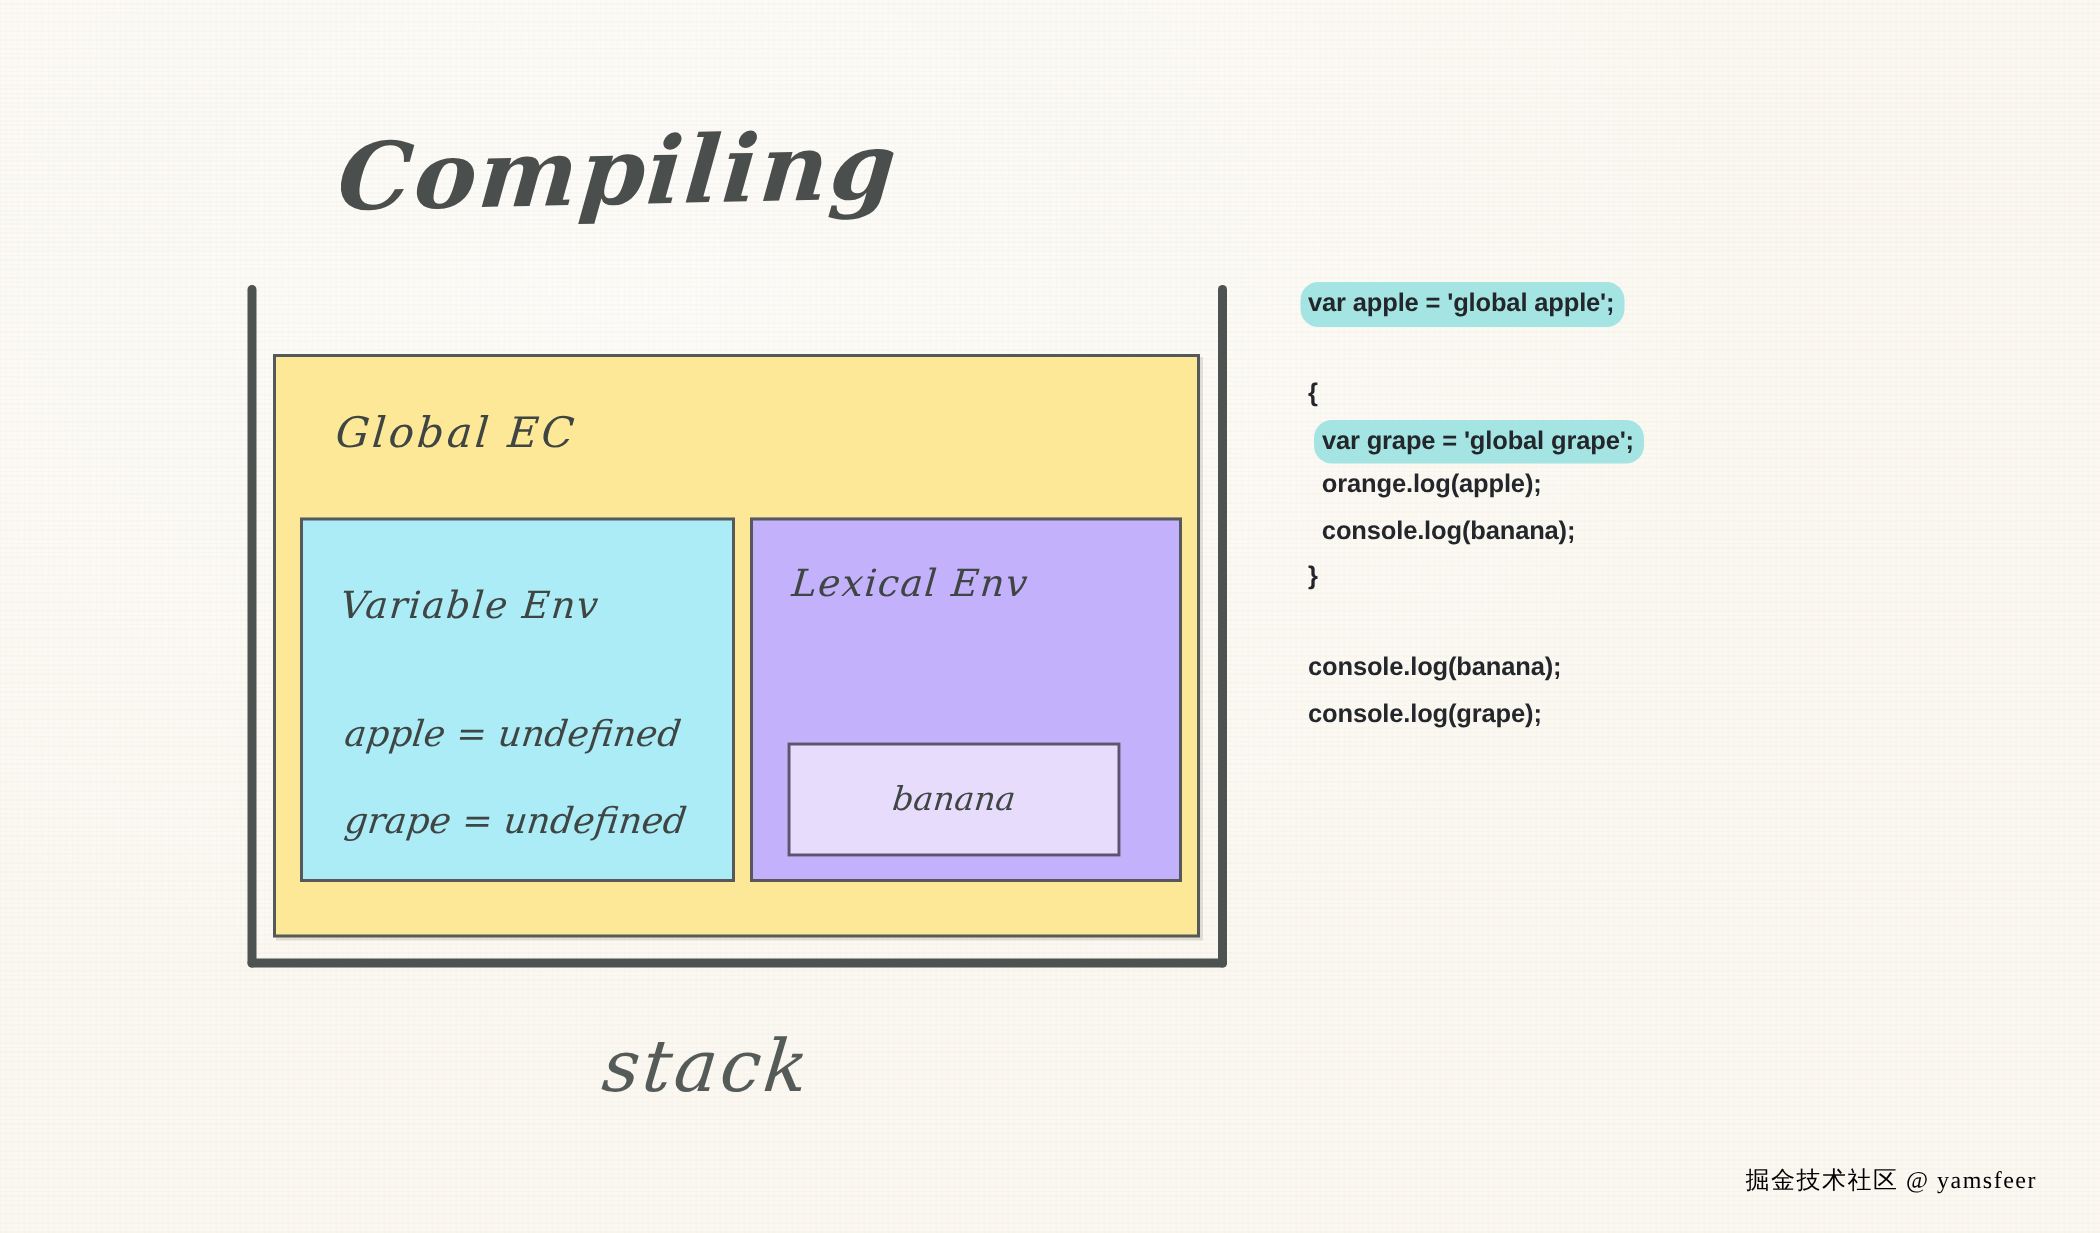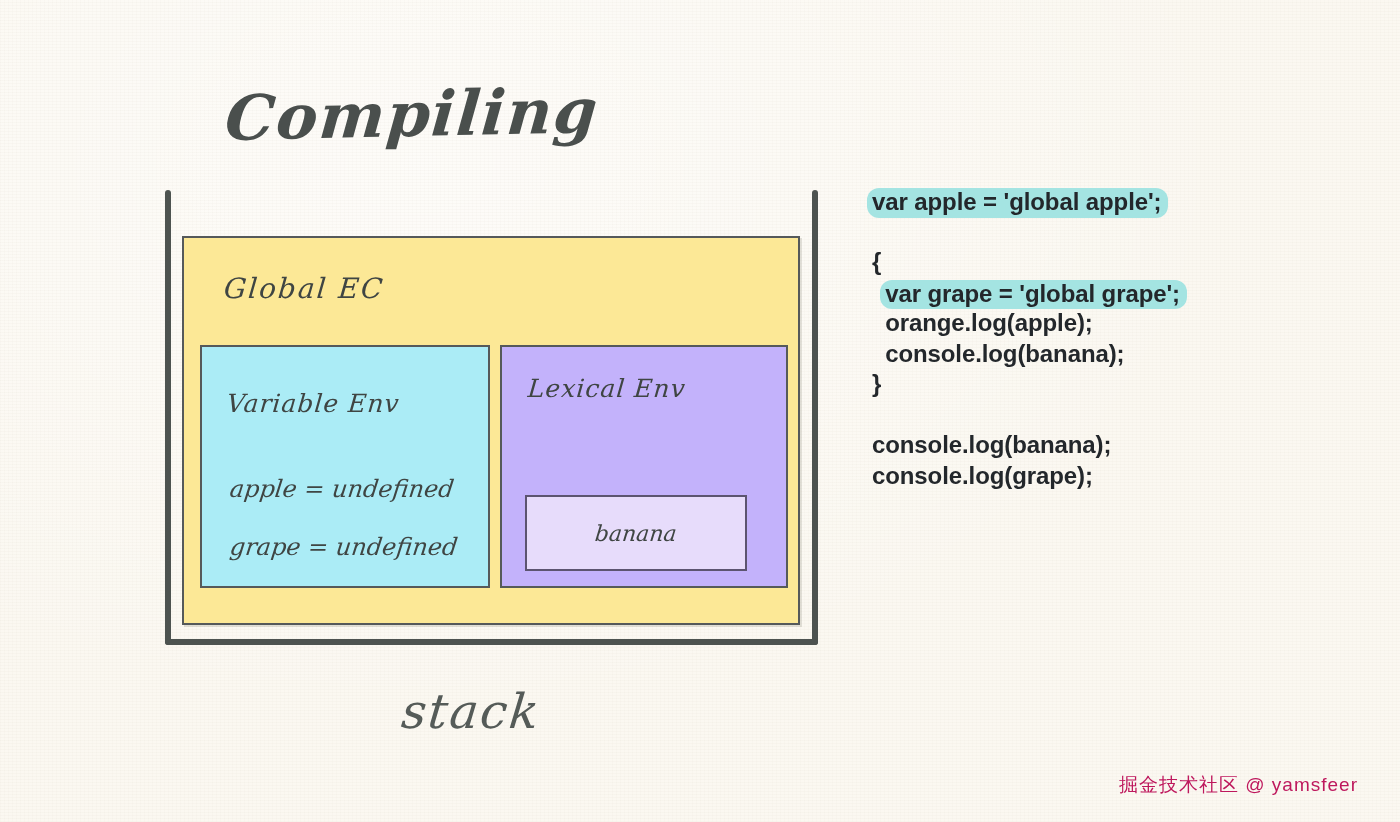--- a/index.html
+++ b/index.html
@@ -177,21 +177,21 @@
   
   #code-panel {
     position: absolute;
     left: 872px;
     top: 186px;
     width: 480px;
   }
   .code-line {
     position: relative;
     font-family: "Liberation Sans", sans-serif;
-    font-size: 24px;
+    font-size: 17px;
     font-weight: 700;
     color: #23272b;
     line-height: 30.5px;
     height: 30.5px;
     white-space: pre;
     letter-spacing: -0.1px;
   }
   .code-line.blank { color: transparent; }
   .code-line .hl {
     position: relative;
@@ -209,23 +209,23 @@
     z-index: -1;
   }
   .code-line .hl.cyan::before   { background: #a4e4e2; }
   .code-line .hl.purple::before { background: #cdc3ec; }
 
   
   #watermark {
     position: absolute;
     right: 42px;
     bottom: 24px;
-    font-family: Liberation Sans, sans-serif;
-    font-size: 19px;
-    color: #be185d;
+    font-family: Liberation Serif, serif;
+    font-size: 16px;
+    color: #000000;
     letter-spacing: 1px;
     white-space: nowrap;
   }
 </style>
 </head>
 <body>
 
 <div class="paper-texture"></div>
 
 <div class="stage">

